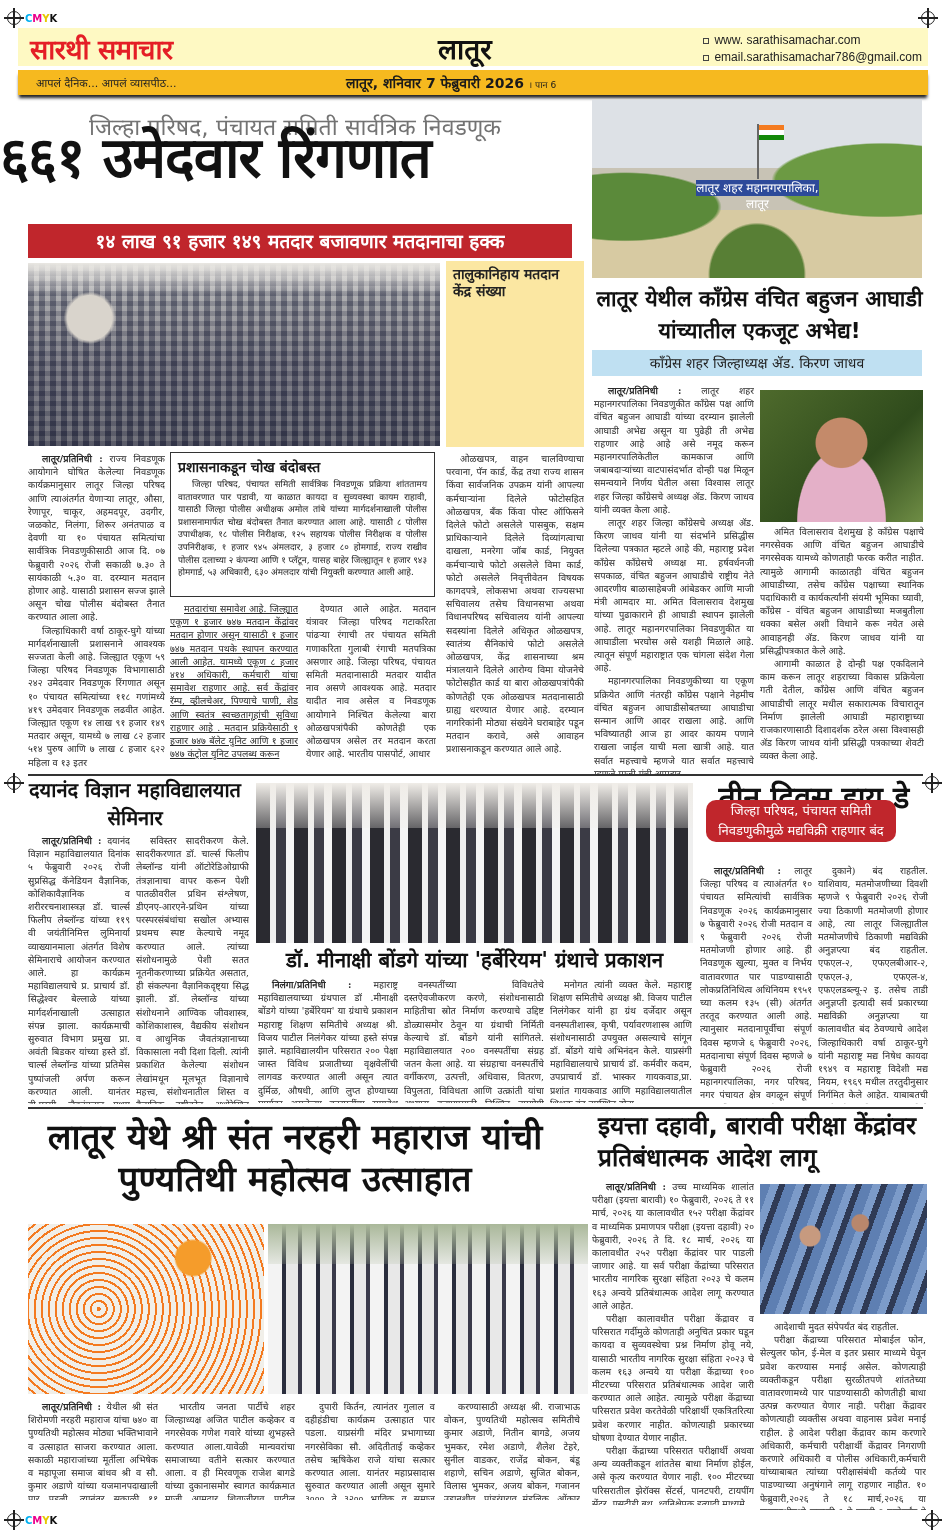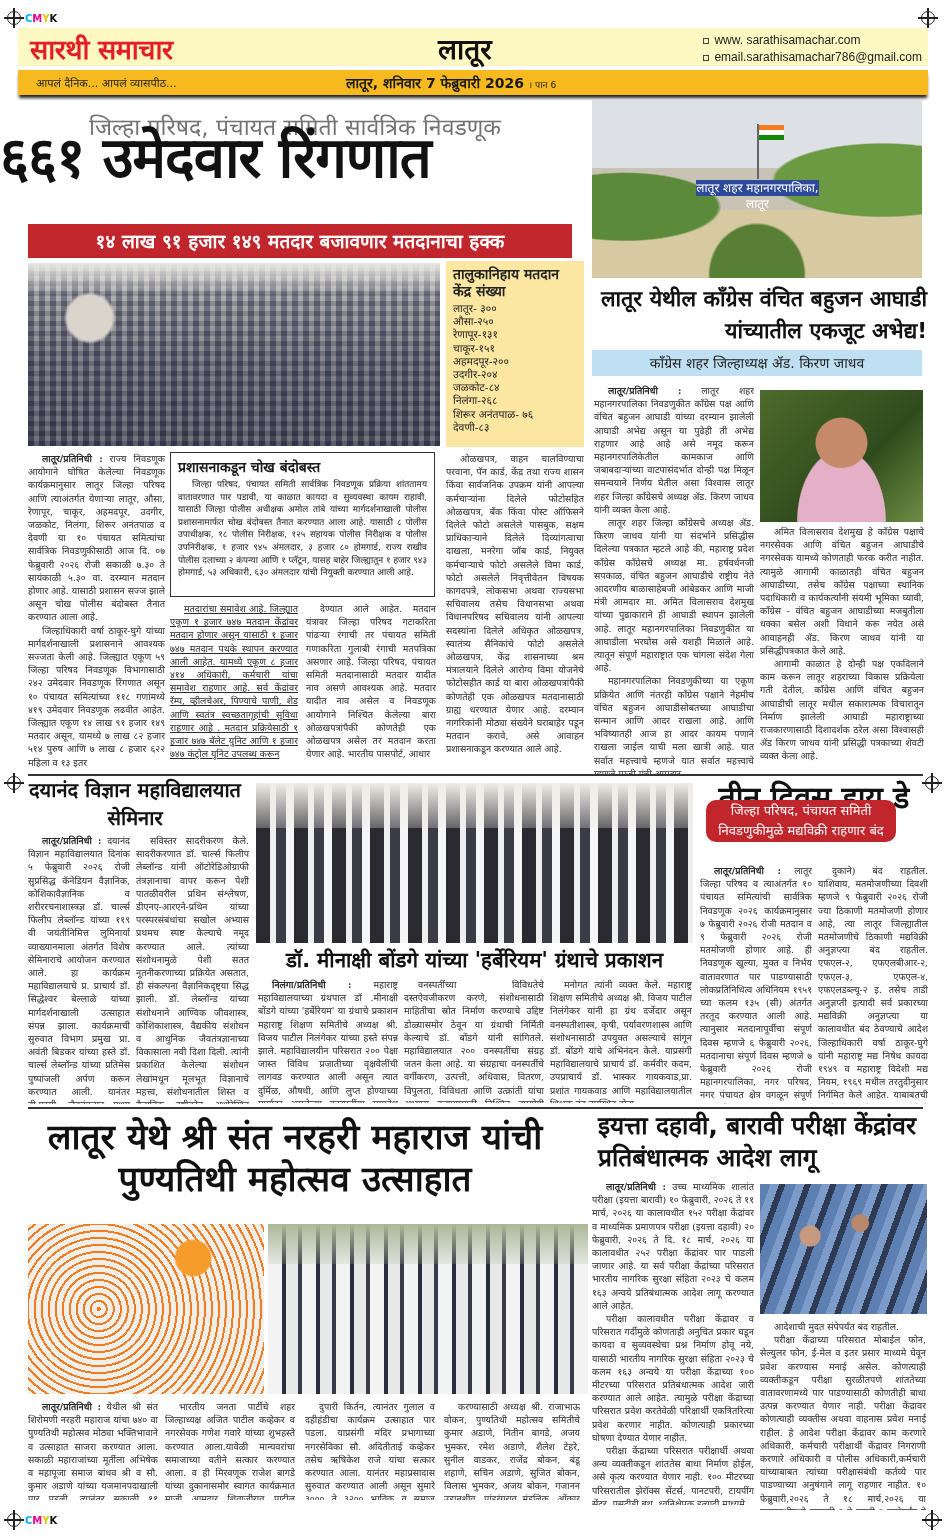--- a/index.html
+++ b/index.html
@@ -55,21 +55,21 @@
   .building { left: 592px; top: 100px; width: 330px; height: 178px;
     background:
       radial-gradient(ellipse at 10% 60%, #5b8a3a 0 22%, transparent 23%),
       radial-gradient(ellipse at 88% 45%, #6c9a43 0 26%, transparent 27%),
       radial-gradient(ellipse at 50% 98%, #587f35 0 20%, transparent 21%),
       linear-gradient(180deg, #dde1e6 0 38%, #c8c3b5 38% 62%, #d7caa2 62% 100%); }
   .sign { position: absolute; left: 104px; top: 80px; width: 123px; height: 16px; background: #2d4a9a; color: #fff; font-family: "DejaVu Sans", sans-serif; font-size: 12px; line-height: 16px; text-align: center; }
   .flag { position: absolute; left: 167px; top: 25px; width: 25px; height: 15px; background: linear-gradient(180deg, #f47b20 0 33%, #fff 33% 66%, #138808 66%); }
   .flagpole { position: absolute; left: 165px; top: 24px; width: 2px; height: 55px; background: #666; }
 
-  .right-head { position: absolute; left: 592px; top: 283px; width: 335px; text-align: right; font-family: "DejaVu Sans", sans-serif; font-weight: bold; font-size: 21.5px; line-height: 32px; color: #111; }
+  .right-head { position: absolute; left: 592px; top: 283px; width: 335px; text-align: center; font-family: "DejaVu Sans", sans-serif; font-weight: bold; font-size: 21.5px; line-height: 32px; color: #111; }
   .right-sub { position: absolute; left: 592px; top: 350px; width: 330px; height: 26px; background: #bfe0f2; text-align: center; font-family: "DejaVu Sans", sans-serif; font-size: 14px; line-height: 26px; color: #222; }
   .portrait { left: 760px; top: 390px; width: 163px; height: 132px;
     background:
       radial-gradient(ellipse at 50% 40%, #c48a6a 0 22%, transparent 23%),
       radial-gradient(ellipse at 50% 100%, #e4b0c8 0 38%, transparent 39%),
       linear-gradient(135deg, #4e6a2c, #2f4b1c 60%, #6f8d45); }
 
   .divider { position: absolute; height: 1.5px; background: #333; }
 
   
@@ -132,32 +132,20 @@
   <span class="dateline"><span>लातूर, शनिवार 7 फेब्रुवारी 2026</span> <span class="pg">। पान 6</span></span>
 </div>
 
 <div class="kicker">जिल्हा परिषद, पंचायत समिती सार्वत्रिक निवडणूक</div>
 <h1 class="lead-head">६६१ उमेदवार रिंगणात</h1>
 <div class="lead-sub">१४ लाख ९१ हजार १४९ मतदार बजावणार मतदानाचा हक्क</div>
 <div class="photo crowd"></div>
 
 <aside class="taluka-box">
   <div class="taluka-title">तालुकानिहाय मतदान केंद्र संख्या</div>
-  <ul class="taluka-list">
-    <li>लातूर- ३००</li>
-    <li>औसा-२५०</li>
-    <li>रेणापूर-१३१</li>
-    <li>चाकूर-१५१</li>
-    <li>अहमदपूर-२००</li>
-    <li>उदगीर-२०४</li>
-    <li>जळकोट-८४</li>
-    <li>निलंगा-२६८</li>
-    <li>शिरूर अनंतपाळ- ७६</li>
-    <li>देवणी-८३</li>
-  </ul>
 </aside>
 
 <div class="col" style="left:28px;top:452px;width:137px;height:320px;overflow:hidden;">
   <p><span class="lead-in">लातूर/प्रतिनिधी :</span> <span>राज्य निवडणूक आयोगाने घोषित केलेल्या निवडणूक कार्यक्रमानुसार लातूर जिल्हा परिषद आणि त्याअंतर्गत येणाऱ्या लातूर, औसा, रेणापूर, चाकूर, अहमदपूर, उदगीर, जळकोट, निलंगा, शिरूर अनंतपाळ व देवणी या १० पंचायत समित्यांचा सार्वत्रिक निवडणुकीसाठी आज दि. ०७ फेब्रुवारी २०२६ रोजी सकाळी ७.३० ते सायंकाळी ५.३० वा. दरम्यान मतदान होणार आहे. यासाठी प्रशासन सज्ज झाले असून चोख पोलीस बंदोबस्त तैनात करण्यात आला आहे.</span></p>
   <p>जिल्हाधिकारी वर्षा ठाकूर-घुगे यांच्या मार्गदर्शनाखाली प्रशासनाने आवश्यक सज्जता केली आहे. जिल्ह्यात एकूण ५९ जिल्हा परिषद निवडणूक विभागासाठी २४२ उमेदवार निवडणूक रिंगणात असून १० पंचायत समित्यांच्या ११८ गणांमध्ये ४१९ उमेदवार निवडणूक लढवीत आहेत. जिल्ह्यात एकूण १४ लाख ९१ हजार १४९ मतदार असून, यामध्ये ७ लाख ८२ हजार ५१४ पुरुष आणि ७ लाख ८ हजार ६२२ महिला व १३ इतर</p>
 </div>
 
 <section class="police-box">
   <h3>प्रशासनाकडून चोख बंदोबस्त</h3>
   <p>जिल्हा परिषद, पंचायत समिती सार्वत्रिक निवडणूक प्रक्रिया शांततामय वातावरणात पार पडावी, या काळात कायदा व सुव्यवस्था कायम राहावी, यासाठी जिल्हा पोलीस अधीक्षक अमोल तांबे यांच्या मार्गदर्शनाखाली पोलीस प्रशासनामार्फत चोख बंदोबस्त तैनात करण्यात आला आहे. यासाठी ८ पोलीस उपाधीक्षक, १८ पोलीस निरीक्षक, १२५ सहायक पोलीस निरीक्षक व पोलीस उपनिरीक्षक, १ हजार ९४५ अंमलदार, ३ हजार ८० होमगार्ड, राज्य राखीव पोलीस दलाच्या २ कंपन्या आणि १ प्लॅटून, यासह बाहेर जिल्ह्यातून १ हजार ९४३ होमगार्ड, ५३ अधिकारी, ६३० अंमलदार यांची नियुक्ती करण्यात आली आहे.</p>

